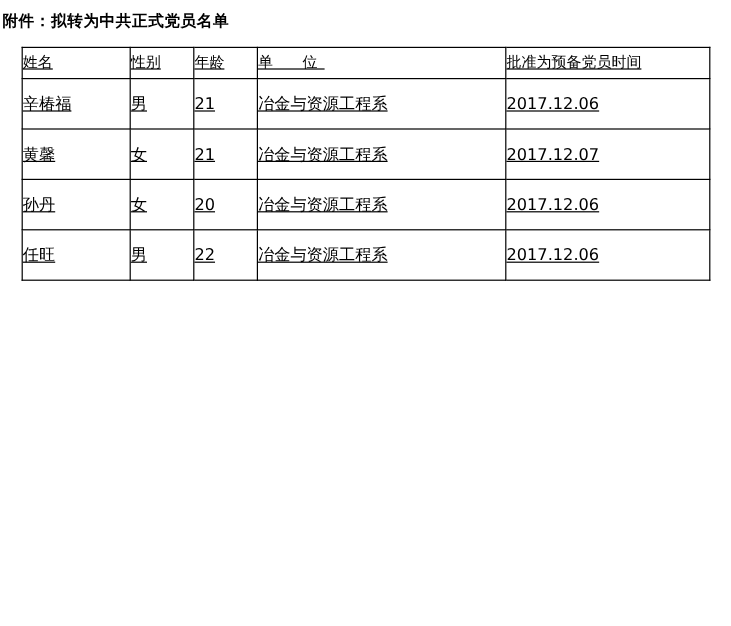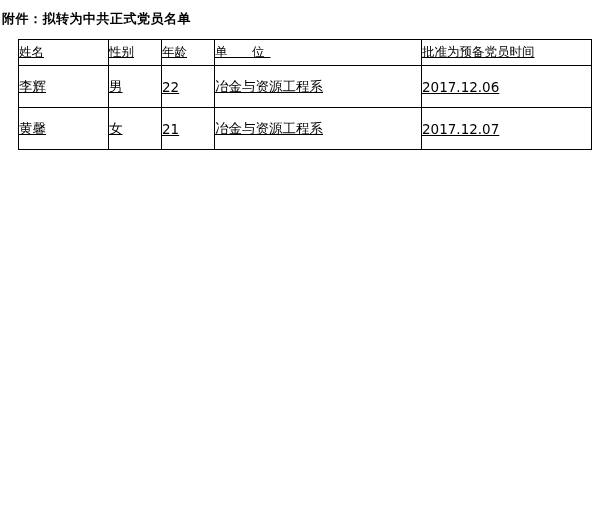--- a/index.html
+++ b/index.html
@@ -90,30 +90,44 @@
         <tr>
           <th>姓名</th>
           <th>性别</th>
           <th>年龄</th>
           <th class="hdr-unit">单　位</th>
           <th>批准为预备党员时间</th>
         </tr>
       </thead>
       <tbody id="table-body">
           <tr>
-            <td class="cell-name">李辉</td>
+            <td class="cell-name">辛椿福</td>
             <td class="cell-gender">男</td>
-            <td class="cell-age">22</td>
+            <td class="cell-age">21</td>
             <td class="cell-unit">冶金与资源工程系</td>
             <td class="cell-date">2017.12.06</td>
           </tr>
           <tr>
             <td class="cell-name">黄馨</td>
             <td class="cell-gender">女</td>
             <td class="cell-age">21</td>
             <td class="cell-unit">冶金与资源工程系</td>
             <td class="cell-date">2017.12.07</td>
           </tr>
+          <tr>
+            <td class="cell-name">孙丹</td>
+            <td class="cell-gender">女</td>
+            <td class="cell-age">20</td>
+            <td class="cell-unit">冶金与资源工程系</td>
+            <td class="cell-date">2017.12.06</td>
+          </tr>
+          <tr>
+            <td class="cell-name">任旺</td>
+            <td class="cell-gender">男</td>
+            <td class="cell-age">22</td>
+            <td class="cell-unit">冶金与资源工程系</td>
+            <td class="cell-date">2017.12.06</td>
+          </tr>
         </tbody>
     </table>
   </div>
 
 </div>
 
 </body></html>

